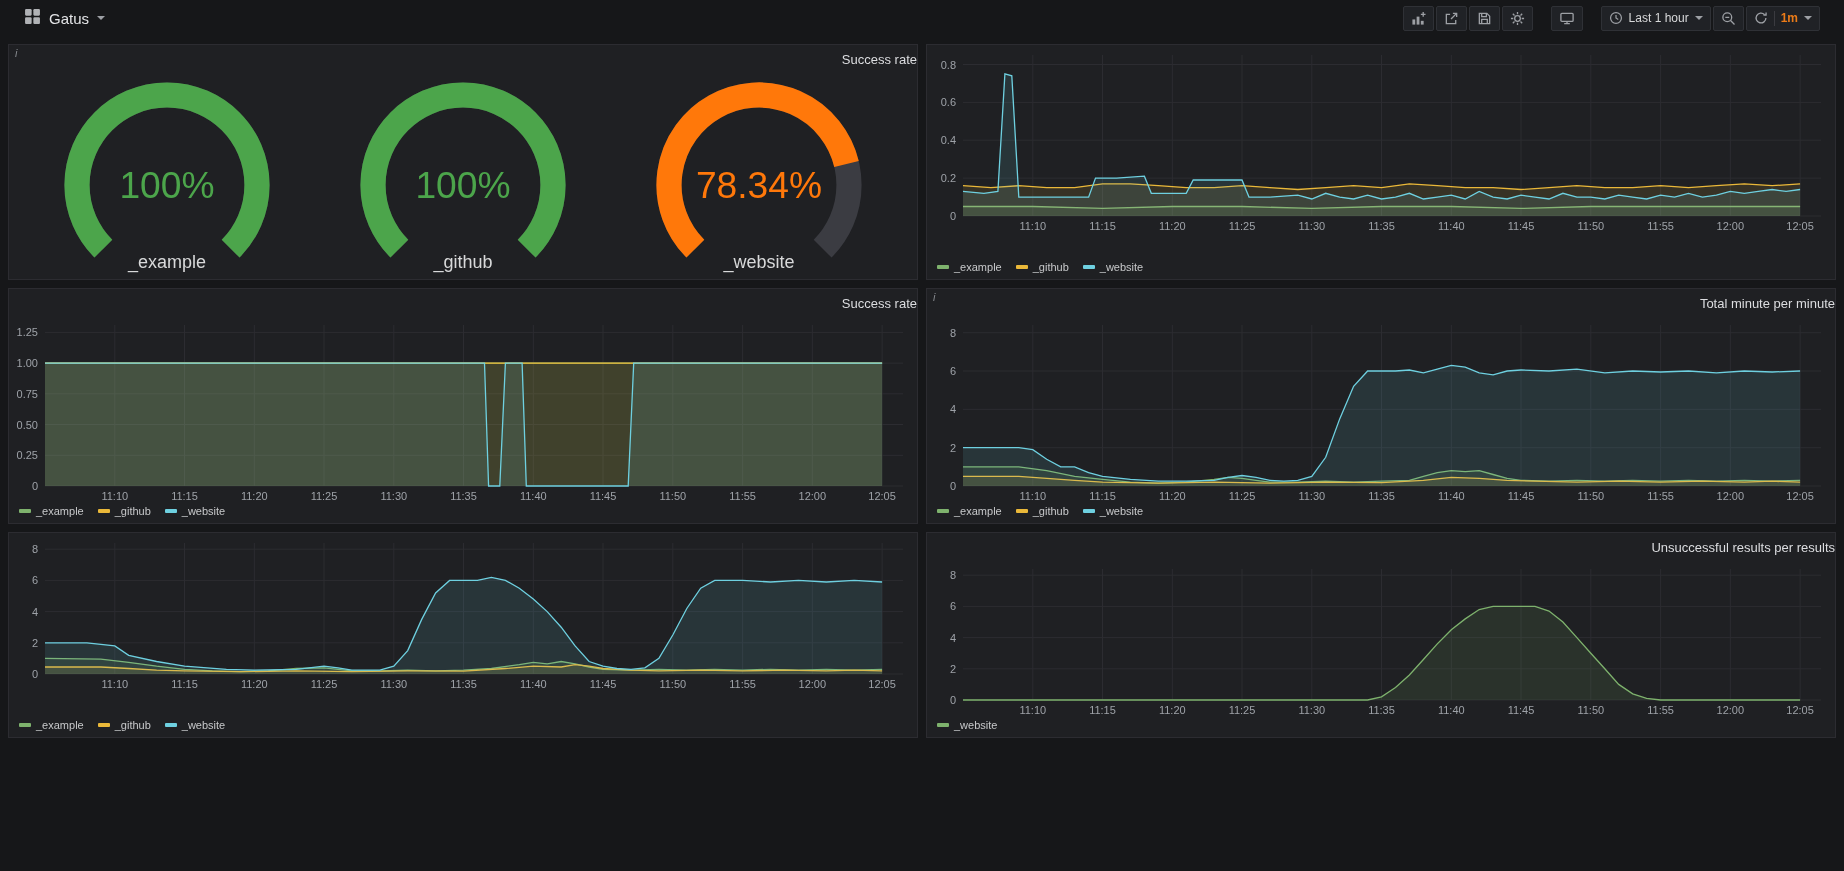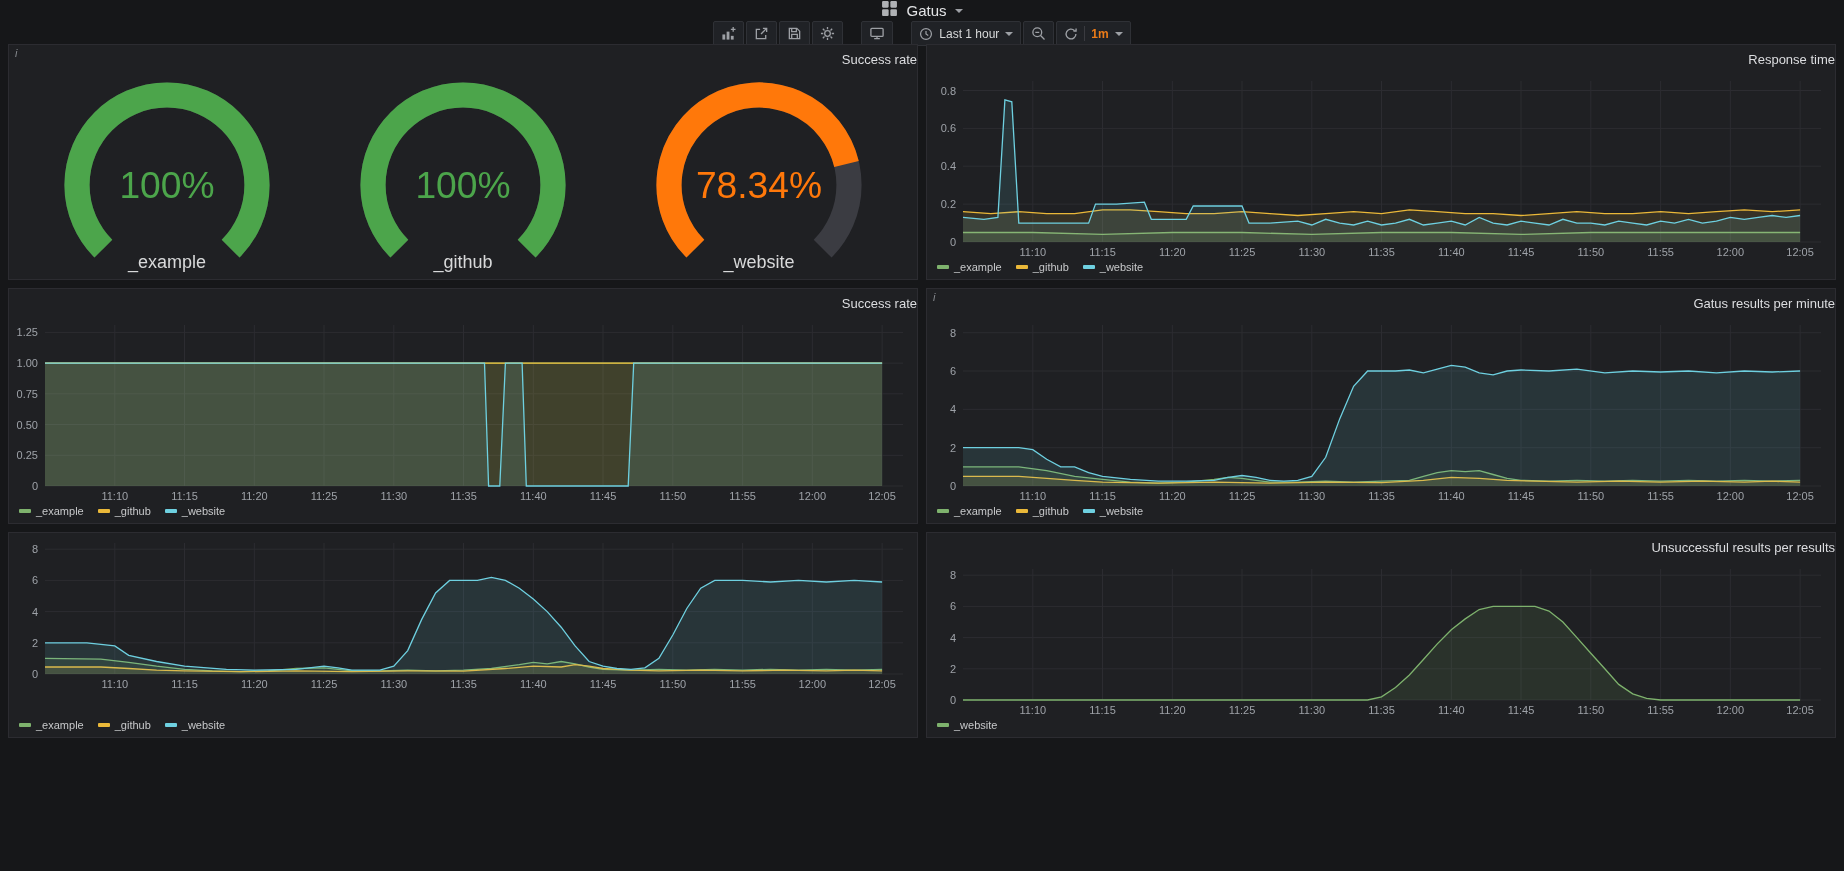--- a/index.html
+++ b/index.html
@@ -4,21 +4,21 @@
 <style>
   * { margin:0; padding:0; box-sizing:border-box; }
   html,body { width:1844px; height:871px; }
   body {
     background:#161719;
     font-family:"Liberation Sans", sans-serif;
     color:#d8d9da;
     overflow:hidden;
   }
   
-  .navbar { height:36px; display:flex; align-items:center; justify-content:space-between; padding:0 24px;flex-direction:column; }
+  .navbar { height:36px; display:flex; align-items:center; justify-content:space-between; padding:0 24px; }
   .brand { display:flex; align-items:center; gap:8px; cursor:pointer; }
   .brand-title { font-size:15px; color:#e3e4e6; }
   .caret { width:0; height:0; border-left:4px solid transparent; border-right:4px solid transparent; border-top:4px solid #9da0a5; display:inline-block; }
   .nav-actions { display:flex; align-items:center; gap:2px; }
   .nav-gap { width:14px; }
   .nav-btn {
     height:25px; min-width:28px; background:#202226; border:1px solid #2f3136; border-radius:2px;
     display:flex; align-items:center; justify-content:center; gap:6px; padding:0 7px;
     color:#d8d9da; font-size:12px; font-family:"Liberation Sans",sans-serif; cursor:pointer;
   }
@@ -162,23 +162,20 @@
         <div class="gauge"><svg width="240" height="204" viewBox="0 0 200 170">
             <path d="M 46.97 148.03 A 75 75 0 1 1 153.03 148.03" stroke="#3b3c42" stroke-width="21" fill="none"></path>
             <path d="M 46.97 148.03 A 75 75 0 1 1 172.93 77.51" stroke="#ff780a" stroke-width="21" fill="none"></path>
             <text x="100" y="106" text-anchor="middle" font-size="31" font-weight="500" fill="#ff780a">78.34%</text>
             <text x="100" y="164" text-anchor="middle" font-size="15" fill="#d8d9da">_website</text>
           </svg></div>
       </div>
   </section>
 
   <section class="panel">
-    <div class="panel-header">
-      <div class="panel-title">Response time</div>
-    </div>
     <div class="chart"><svg width="908" height="188">
           <line x1="36" x2="894" y1="171.0" y2="171.0" stroke="#2c2c31"></line>
           <text class="tick" x="29" y="175" text-anchor="end">0</text>
           <line x1="36" x2="894" y1="133.1" y2="133.1" stroke="#2c2c31"></line>
           <text class="tick" x="29" y="137.1" text-anchor="end">0.2</text>
           <line x1="36" x2="894" y1="95.2" y2="95.2" stroke="#2c2c31"></line>
           <text class="tick" x="29" y="99.2" text-anchor="end">0.4</text>
           <line x1="36" x2="894" y1="57.4" y2="57.4" stroke="#2c2c31"></line>
           <text class="tick" x="29" y="61.4" text-anchor="end">0.6</text>
           <line x1="36" x2="894" y1="19.5" y2="19.5" stroke="#2c2c31"></line>
@@ -272,21 +269,21 @@
     <div class="legend">
         <span class="legend-item"><span class="legend-mark" style="background:#7eb26d"></span>_example</span>
         <span class="legend-item"><span class="legend-mark" style="background:#eab839"></span>_github</span>
         <span class="legend-item"><span class="legend-mark" style="background:#6ed0e0"></span>_website</span>
       </div>
   </section>
 
   <section class="panel">
     <div class="info-corner"><span>i</span></div>
     <div class="panel-header">
-      <div class="panel-title">Gatus results per minute</div>
+      <div class="panel-title">Total minute per minute</div>
     </div>
     <div class="chart"><svg width="908" height="188">
           <line x1="36" x2="894" y1="171.0" y2="171.0" stroke="#2c2c31"></line>
           <text class="tick" x="29" y="175" text-anchor="end">0</text>
           <line x1="36" x2="894" y1="132.7" y2="132.7" stroke="#2c2c31"></line>
           <text class="tick" x="29" y="136.7" text-anchor="end">2</text>
           <line x1="36" x2="894" y1="94.3" y2="94.3" stroke="#2c2c31"></line>
           <text class="tick" x="29" y="98.3" text-anchor="end">4</text>
           <line x1="36" x2="894" y1="56.0" y2="56.0" stroke="#2c2c31"></line>
           <text class="tick" x="29" y="60" text-anchor="end">6</text>

